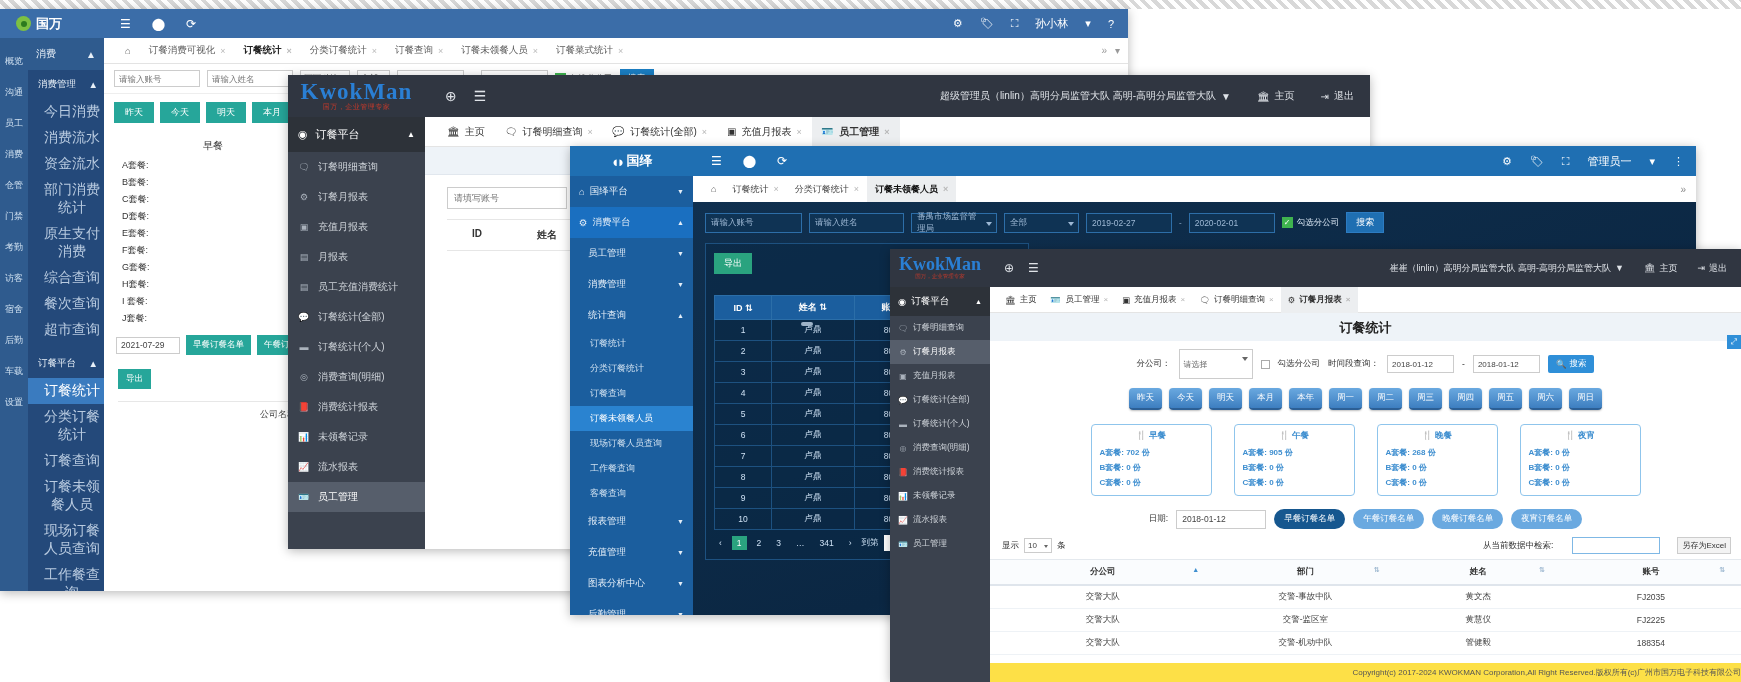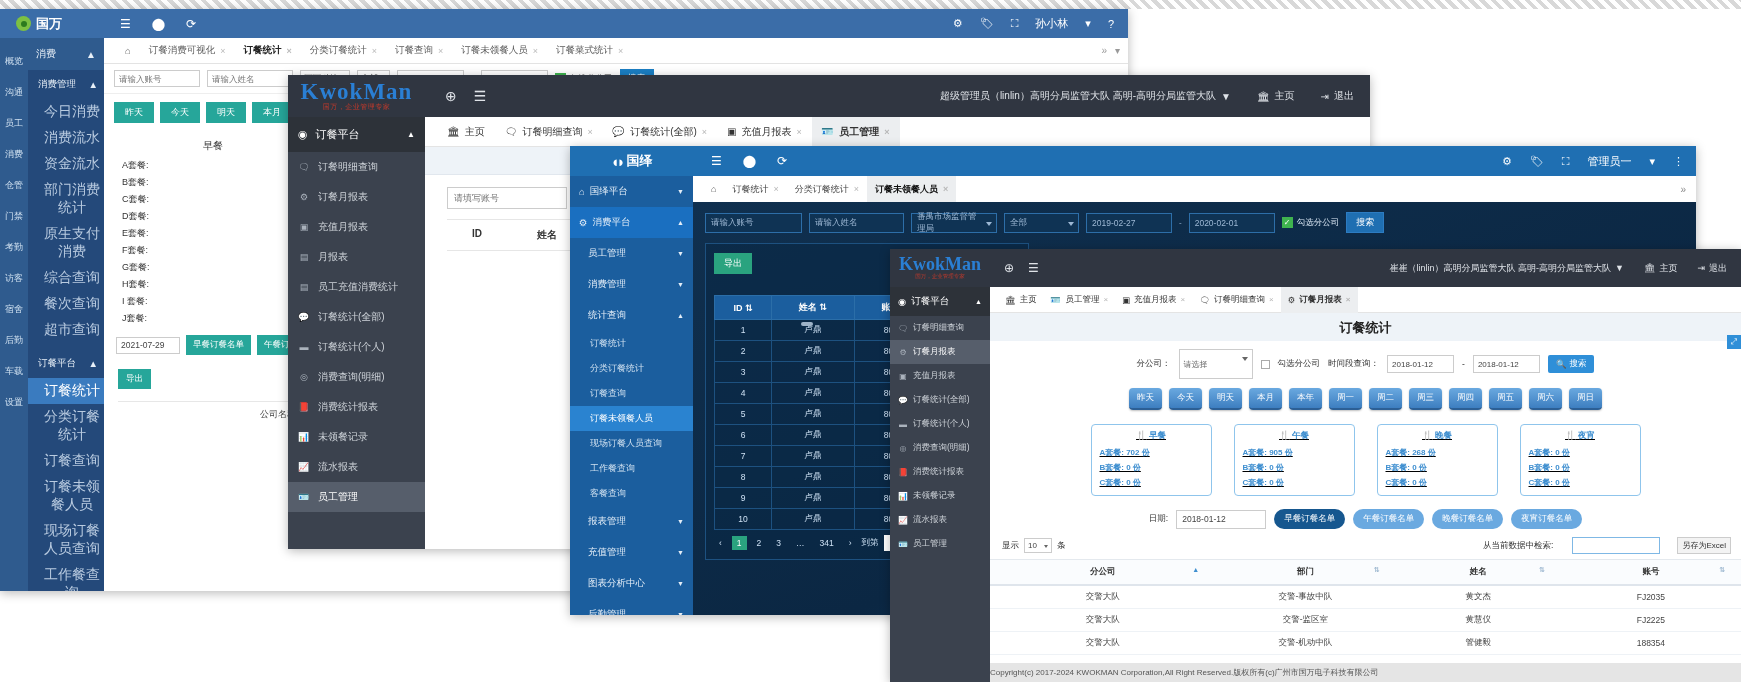--- a/index.html
+++ b/index.html
@@ -201,21 +201,21 @@
   .w4-ctl .cb { width:9px;height:9px;border:1px solid #aaa;background:#fff; }
   .w4-ctl .dt { width:67px;height:18px;border:1px solid #ccc;font-size:8px;
      display:flex;align-items:center;padding:0 4px;color:#444;}
   .w4-ctl .gobtn { background:#2f8fd8;color:#fff;font-size:8.5px;padding:3px 8px;
      display:flex;align-items:center;gap:3px;border-radius:2px; }
   .w4-days { display:flex; gap:7px; justify-content:center; padding:9px 0 0; }
   .w4-day { background:linear-gradient(#6aa9e0,#3d7ec0); color:#fff; font-size:8.5px;
      padding:4px 8px; border-radius:4px; border-bottom:2px solid #2c5f95;
      box-shadow:0 1px 2px rgba(0,0,0,.25); }
   .w4-cards { display:flex; gap:22px; justify-content:center; padding:14px 0 0; }
-  .w4-card { width:121px; border:1px solid #8fc5ec; border-radius:4px; padding:5px 8px;text-decoration:underline; }
+  .w4-card { width:121px; border:1px solid #8fc5ec; border-radius:4px; padding:5px 8px; }
   .w4-card .ch { text-align:center; font-size:8.5px; color:#3f8fd0; font-weight:bold;
      padding-bottom:3px; }
   .w4-card .rw { font-size:8px; color:#3f8fd0; font-weight:bold; padding:2px 0; }
   .w4-dater { display:flex; align-items:center; justify-content:center; gap:8px; padding:13px 0 0; }
   .w4-dater .lbl { font-size:8.5px; color:#333; }
   .w4-dater .dt { width:90px;height:19px;border:1px solid #ccc;font-size:8.5px;
      display:flex;align-items:center;padding:0 5px;color:#444; }
   .w4-mb { color:#fff; font-size:8.5px; padding:4px 10px; border-radius:12px;
      background:#6aa9e0; }
   .w4-mb.dark { background:#16578f; }
@@ -231,22 +231,22 @@
   .w4-srch .xl { font-size:8px;color:#333;border:1px solid #ccc;background:#f3f3f3;
      padding:2px 4px;margin-left:1px; }
   .w4-tbl { width:100%; border-collapse:collapse; margin-top:6px; }
   .w4-tbl th { font-size:8.5px; font-weight:bold; color:#333; padding:6px 0;
      border-top:1px solid #e4e9ee; border-bottom:2px solid #dfe5ec; background:#fafcfe;
      text-align:center; position:relative; }
   .w4-tbl th .so { position:absolute; right:16px; color:#9bb6cf; font-size:7px; }
   .w4-tbl th .so.up { color:#3f8fd0; }
   .w4-tbl td { font-size:8.5px; color:#444; padding:5px 0; text-align:center;
      border-bottom:1px solid #eef2f6; }
-  .w4-copy { position:absolute; bottom:0; left:0; right:0; text-align:left;
-     font-size:8px; color:#555; padding:4px 0; background:#e5e5e5; }
+  .w4-copy { position:absolute; bottom:0; left:0; right:0; text-align:right;
+     font-size:8px; color:#555; padding:4px 0; background:#fde047; }
   .w4-fab { position:absolute; right:0; top:48px; width:14px; height:14px;
      background:#2f8fd8; color:#fff; font-size:8px; display:flex;
      align-items:center; justify-content:center; }
   .scrollpill { position:absolute; background:#9fb4c8; border-radius:4px; }
 </style>
 </head>
 <body>
 
 <div id="stage">
   <div class="hatch"></div>

